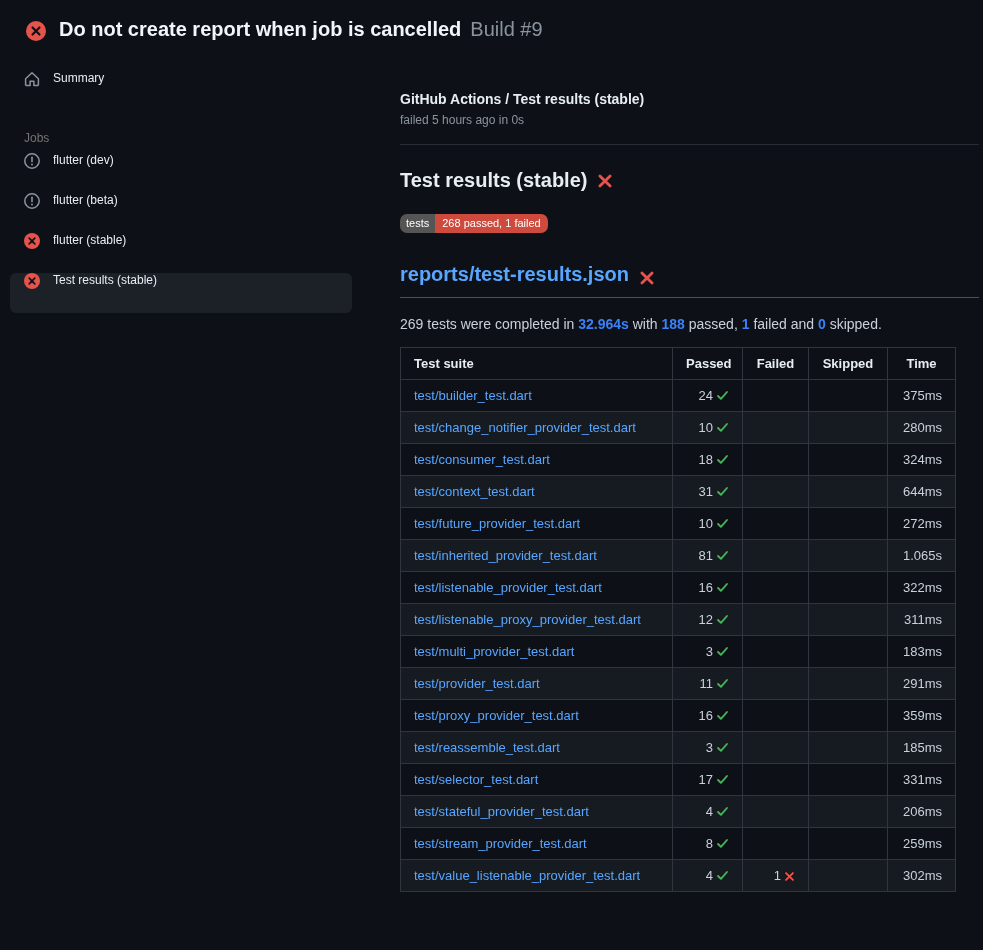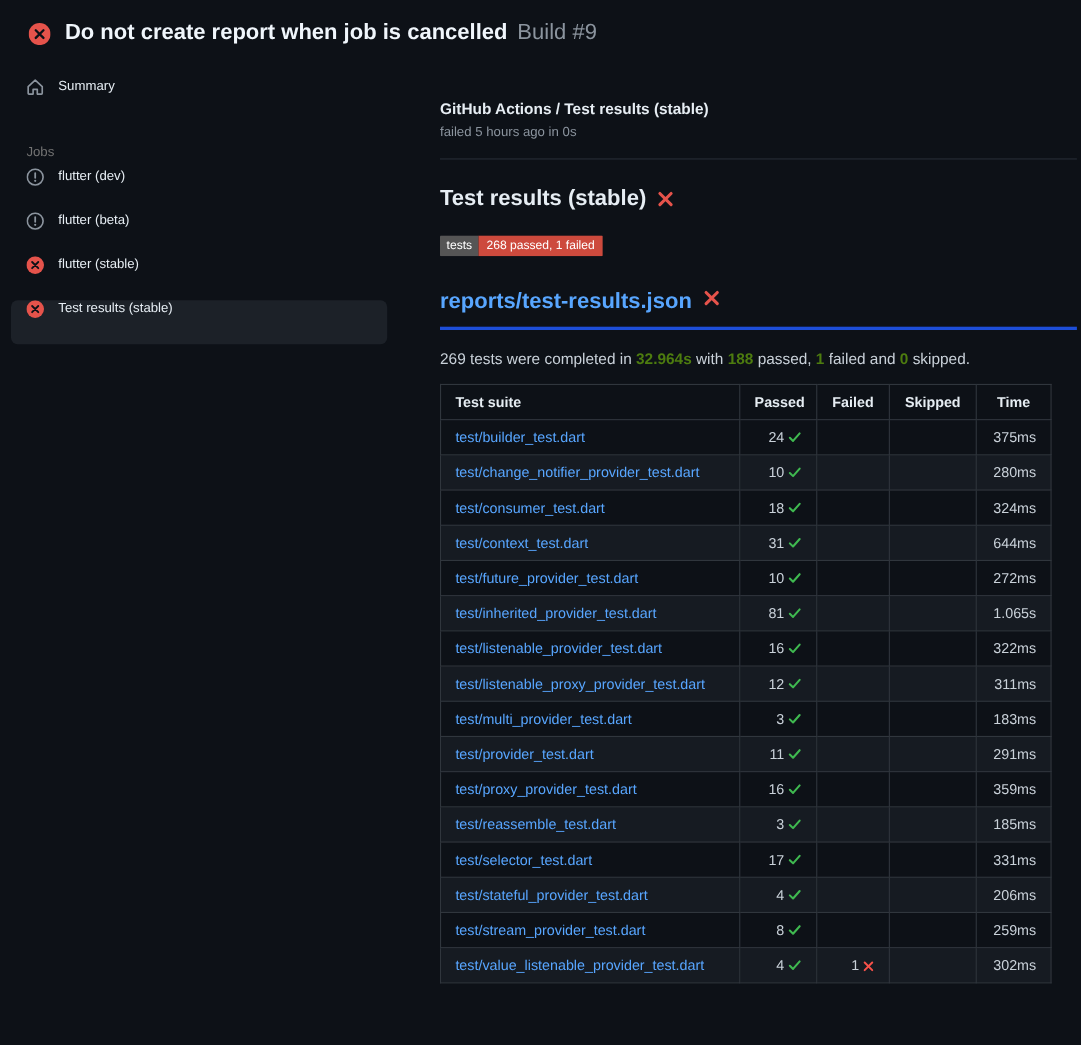--- a/index.html
+++ b/index.html
@@ -46,35 +46,35 @@
 
   .section-title {
     display:flex; align-items:center; gap:10px;
     margin-top:24px; font-size:20px; font-weight:700; color:#e6edf3;
   }
   .heading-x { display:flex; flex:none; }
 
   .badge {
     display:inline-flex; margin-top:22px;
     font-size:11px; line-height:1; color:#ffffff;
-    border-radius:1px; overflow:hidden;
+    border-radius:7px; overflow:hidden;
   }
   .badge-label { background:#555555; padding:4px 6px; }
   .badge-value { background:#cd4a3d; padding:4px 7px; }
 
   .report-title {
-    display:flex; align-items:flex-start; gap:10px;
+    display:flex; align-items:flex-end; gap:10px;
     margin-top:30px; padding-bottom:11px;
-    border-bottom:3px solid #1d4ed8;
+    border-bottom:1px solid #1d4ed8;
     font-size:20px; font-weight:700;
   }
   .report-title a { color:#58a6ff; }
 
   .summary-line { margin-top:18px; font-size:14px; color:#c9d1d9; }
-  .summary-line b { color:#4d7c0f; font-weight:700; }
+  .summary-line b { color:#3b82f6; font-weight:700; }
 
   
   .results-table {
     margin-top:15px; border-collapse:collapse;
     table-layout:fixed; width:555px; font-size:13px;
   }
   .results-table th, .results-table td {
     border:1px solid #30363d; padding:8px 13px;
     overflow:hidden; white-space:nowrap;
   }

